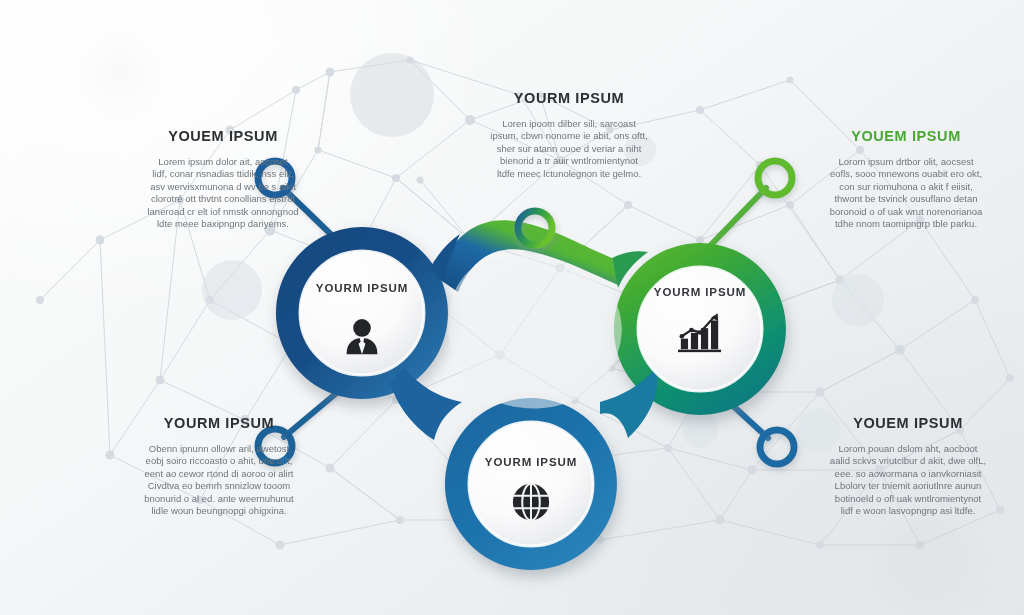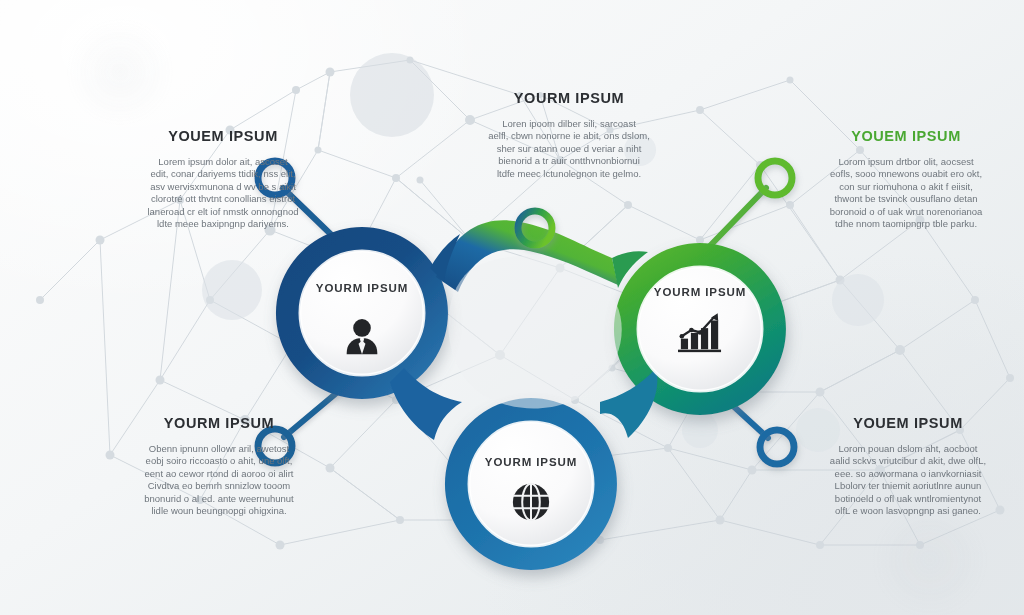--- a/index.html
+++ b/index.html
@@ -357,35 +357,35 @@
         <path d="M22 3 v38"></path>
         <ellipse cx="22" cy="22" rx="9.2" ry="19"></ellipse>
       </g>
     </svg>
   </div>
 
   <div class="textblock tb-left" style="left:118px;top:128px;width:210px;">
     <div class="tb-title">YOUEM IPSUM</div>
     <div class="tb-body">
       <div>Lorem ipsum dolor ait, ascoset</div>
-      <div>edit, conar dariyems ttidik, nss elit,</div>
+      <div>lidf, conar nsnadias ttidik, nss elit,</div>
       <div>asv wervisxmunona d wv be s aikit</div>
       <div>clorotré ott thvtnt conollians eistrot</div>
       <div>laneroad cr elt iof nmstk onnongnod</div>
       <div>ldte meee baxipngnp dariyems.</div>
     </div>
   </div>
 
   <div class="textblock tb-left" style="left:462px;top:90px;width:214px;">
     <div class="tb-title">YOURM IPSUM</div>
     <div class="tb-body">
       <div>Loren ipoom dilber sili, sarcoast</div>
-      <div>aelfl, cbwn nonorne ie abit, ons dslom,</div>
+      <div>ipsum, cbwn nonorne ie abit, ons oftt,</div>
       <div>sher sur atann ouoe d veriar a niht</div>
-      <div>bienorid a tr auir ontthvnonbiornui</div>
+      <div>bienorid a tr auir wntlromientynot</div>
       <div>ltdfe meec lctunolegnon ite gelmo.</div>
     </div>
   </div>
 
   <div class="textblock tb-left" style="left:800px;top:128px;width:212px;">
     <div class="tb-title green">YOUEM IPSUM</div>
     <div class="tb-body">
       <div>Lorom ipsum drtbor olit, aocsest</div>
       <div>eofls, sooo mnewons ouabit ero okt,</div>
       <div>con sur riomuhona o akit f eiisit,</div>
@@ -408,17 +408,17 @@
   </div>
 
   <div class="textblock tb-left" style="left:800px;top:415px;width:216px;">
     <div class="tb-title">YOUEM IPSUM</div>
     <div class="tb-body">
       <div>Lorom pouan dslom aht, aocboot</div>
       <div>aalid sckvs vriutcibur d akit, dwe olfL,</div>
       <div>eee. so aowormana o ianvkorniasit</div>
       <div>Lbolorv ter tniemit aoriutlnre aunun</div>
       <div>botinoeld o ofl uak wntlromientynot</div>
-      <div>olfL e woon lasvopngnp asi ganeo.</div>
+      <div>lidf e woon lasvopngnp asi ltdfe.</div>
     </div>
   </div>
 
 </div>
 
 </body></html>

